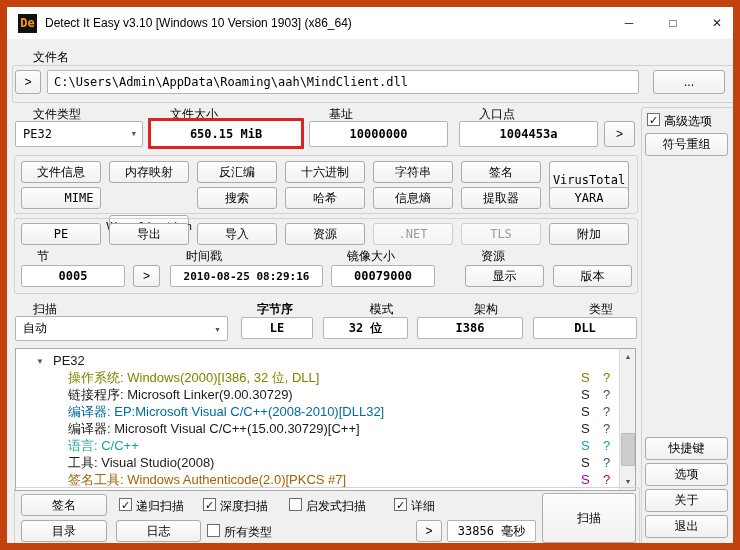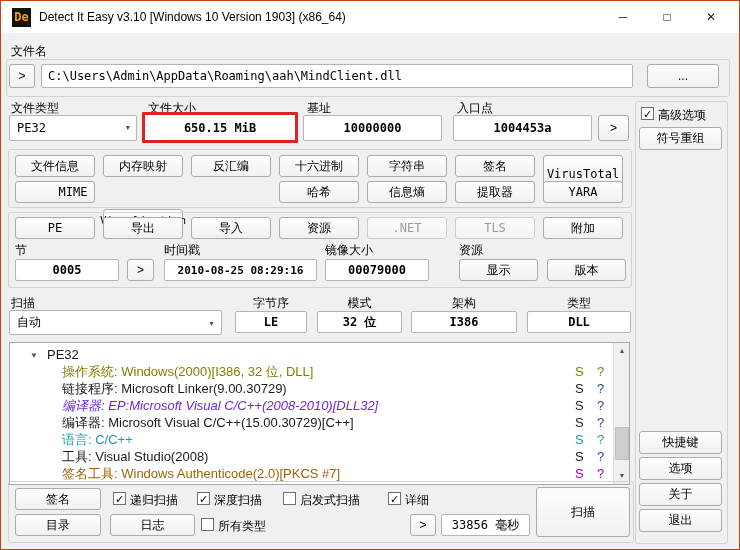--- a/index.html
+++ b/index.html
@@ -1,32 +1,32 @@
 <!DOCTYPE html>
 <html><head>
 <meta charset="utf-8">
 <style>
   html,body{margin:0;padding:0;background:#d8d8d8;}
   *{box-sizing:border-box;}
   #win{
     position:relative;width:740px;height:550px;background:#f0f0f0;
-    border:1px solid #c2410c;overflow:hidden;
+    border:7px solid #c2410c;overflow:hidden;
     font-family:"Liberation Sans","DejaVu Sans",sans-serif;font-size:12px;color:#000;
   }
   
   #titlebar{position:absolute;left:0;top:0;width:100%;height:32px;background:#ffffff;}
   #appicon{position:absolute;left:11px;top:7px;width:19px;height:19px;background:#111;
     color:#ff9a00;font-weight:bold;font-size:12px;line-height:19px;text-align:center;
     font-family:"DejaVu Sans Mono",monospace;}
   #apptitle{position:absolute;left:38px;top:0;height:32px;line-height:32px;white-space:nowrap;}
   .wbtn{position:absolute;top:0;width:44px;height:32px;text-align:center;line-height:32px;
     color:#222;font-size:12px;}
   
   .abs{position:absolute;}
-  .label{white-space:nowrap;}
+  .label{white-space:nowrap;margin-left:16px;}
   .btn{
     background:linear-gradient(#fdfdfd,#f1f1f1);border:1px solid #ababab;border-radius:3px;
     text-align:center;display:flex;align-items:center;justify-content:center;white-space:nowrap;
   }
   .btn.disabled{color:#9c9c9c;border-color:#cdcdcd;background:linear-gradient(#fbfbfb,#f4f4f4);}
   .btn.mono{font-family:"DejaVu Sans Mono","Liberation Mono",monospace;font-size:12px;}
   .field{
     background:#fff;border:1px solid #b4b4b4;border-radius:2px;display:flex;align-items:center;
     justify-content:center;font-family:"DejaVu Sans Mono","Liberation Mono",monospace;
     font-weight:bold;font-size:12px;white-space:nowrap;
@@ -105,20 +105,21 @@
   <div class="abs btn" style="left:14px;top:154px;width:80px;height:22px;">文件信息</div>
   <div class="abs btn" style="left:102px;top:154px;width:80px;height:22px;">内存映射</div>
   <div class="abs btn" style="left:190px;top:154px;width:80px;height:22px;">反汇编</div>
   <div class="abs btn" style="left:278px;top:154px;width:80px;height:22px;">十六进制</div>
   <div class="abs btn" style="left:366px;top:154px;width:80px;height:22px;">字符串</div>
   <div class="abs btn" style="left:454px;top:154px;width:80px;height:22px;">签名</div>
   <div class="abs btn mono" style="left:542px;top:154px;width:80px;height:37px;">VirusTotal</div>
 
   <div class="abs btn mono" style="left:14px;top:180px;width:80px;height:22px;padding-left:36px;">MIME</div>
   <div class="abs btn mono" style="left:102px;top:180px;width:80px;height:22px;font-size:11px;margin-top:28px;">Visualization</div>
+  <div class="abs btn" style="left:190px;top:180px;width:80px;height:22px;">搜索</div>
   <div class="abs btn" style="left:278px;top:180px;width:80px;height:22px;">哈希</div>
   <div class="abs btn" style="left:366px;top:180px;width:80px;height:22px;">信息熵</div>
   <div class="abs btn" style="left:454px;top:180px;width:80px;height:22px;">提取器</div>
   <div class="abs btn mono" style="left:542px;top:180px;width:80px;height:22px;">YARA</div>
 
   <div class="abs grp" style="left:7px;top:211px;width:624px;height:76px;"></div>
   <div class="abs btn mono" style="left:14px;top:216px;width:80px;height:22px;">PE</div>
   <div class="abs btn" style="left:102px;top:216px;width:80px;height:22px;">导出</div>
   <div class="abs btn" style="left:190px;top:216px;width:80px;height:22px;">导入</div>
   <div class="abs btn" style="left:278px;top:216px;width:80px;height:22px;">资源</div>
@@ -139,21 +140,21 @@
   <div class="abs label" style="left:458px;top:241px;">资源</div>
   <div class="abs btn" style="left:458px;top:258px;width:79px;height:22px;">显示</div>
   <div class="abs btn" style="left:546px;top:258px;width:79px;height:22px;">版本</div>
 
   <div class="abs label" style="left:10px;top:294px;">扫描</div>
   <div class="abs combo" style="left:8px;top:309px;width:213px;height:25px;">
     <span>自动</span>
     <span class="arrow">▼</span>
   </div>
 
-  <div class="abs label" style="left:234px;top:294px;width:72px;text-align:center;">字节序</div>
+  <div class="abs label" style="left:234px;top:294px;width:72px;font-weight:bold;">字节序</div>
   <div class="abs field" style="left:234px;top:310px;width:72px;height:22px;">LE</div>
 
   <div class="abs label" style="left:316px;top:294px;width:85px;text-align:center;">模式</div>
   <div class="abs field" style="left:316px;top:310px;width:85px;height:22px;">32 位</div>
 
   <div class="abs label" style="left:410px;top:294px;width:106px;text-align:center;">架构</div>
   <div class="abs field" style="left:410px;top:310px;width:106px;height:22px;">I386</div>
 
   <div class="abs label" style="left:526px;top:294px;width:104px;text-align:center;">类型</div>
   <div class="abs field" style="left:526px;top:310px;width:104px;height:22px;">DLL</div>
@@ -168,21 +169,21 @@
           <span class="ttext" style="color: rgb(128, 128, 0);">操作系统: Windows(2000)[I386, 32 位, DLL]</span>
           <span class="ts" style="color: rgb(128, 128, 0);">S</span>
           <span class="tq" style="color: rgb(128, 128, 0);">?</span>
         </div>
         <div class="trow" style="top: 37px;">
           <span class="ttext" style="color: rgb(27, 27, 27);">链接程序: Microsoft Linker(9.00.30729)</span>
           <span class="ts" style="color: rgb(27, 27, 27);">S</span>
           <span class="tq" style="color: rgb(42, 77, 143);">?</span>
         </div>
         <div class="trow" style="top: 54px;">
-          <span class="ttext" style="color: #6d28d9; font-style: italic;">编译器: EP:Microsoft Visual C/C++(2008-2010)[DLL32]</span>
+          <span class="ttext" style="color: #0369a1;">编译器: EP:Microsoft Visual C/C++(2008-2010)[DLL32]</span>
           <span class="ts" style="color: rgb(27, 27, 27);">S</span>
           <span class="tq" style="color: rgb(42, 77, 143);">?</span>
         </div>
         <div class="trow" style="top: 71px;">
           <span class="ttext" style="color: rgb(27, 27, 27);">编译器: Microsoft Visual C/C++(15.00.30729)[C++]</span>
           <span class="ts" style="color: rgb(27, 27, 27);">S</span>
           <span class="tq" style="color: rgb(42, 77, 143);">?</span>
         </div>
         <div class="trow" style="top: 88px;">
           <span class="ttext" style="color: rgb(31, 158, 158);">语言: C/C++</span>

